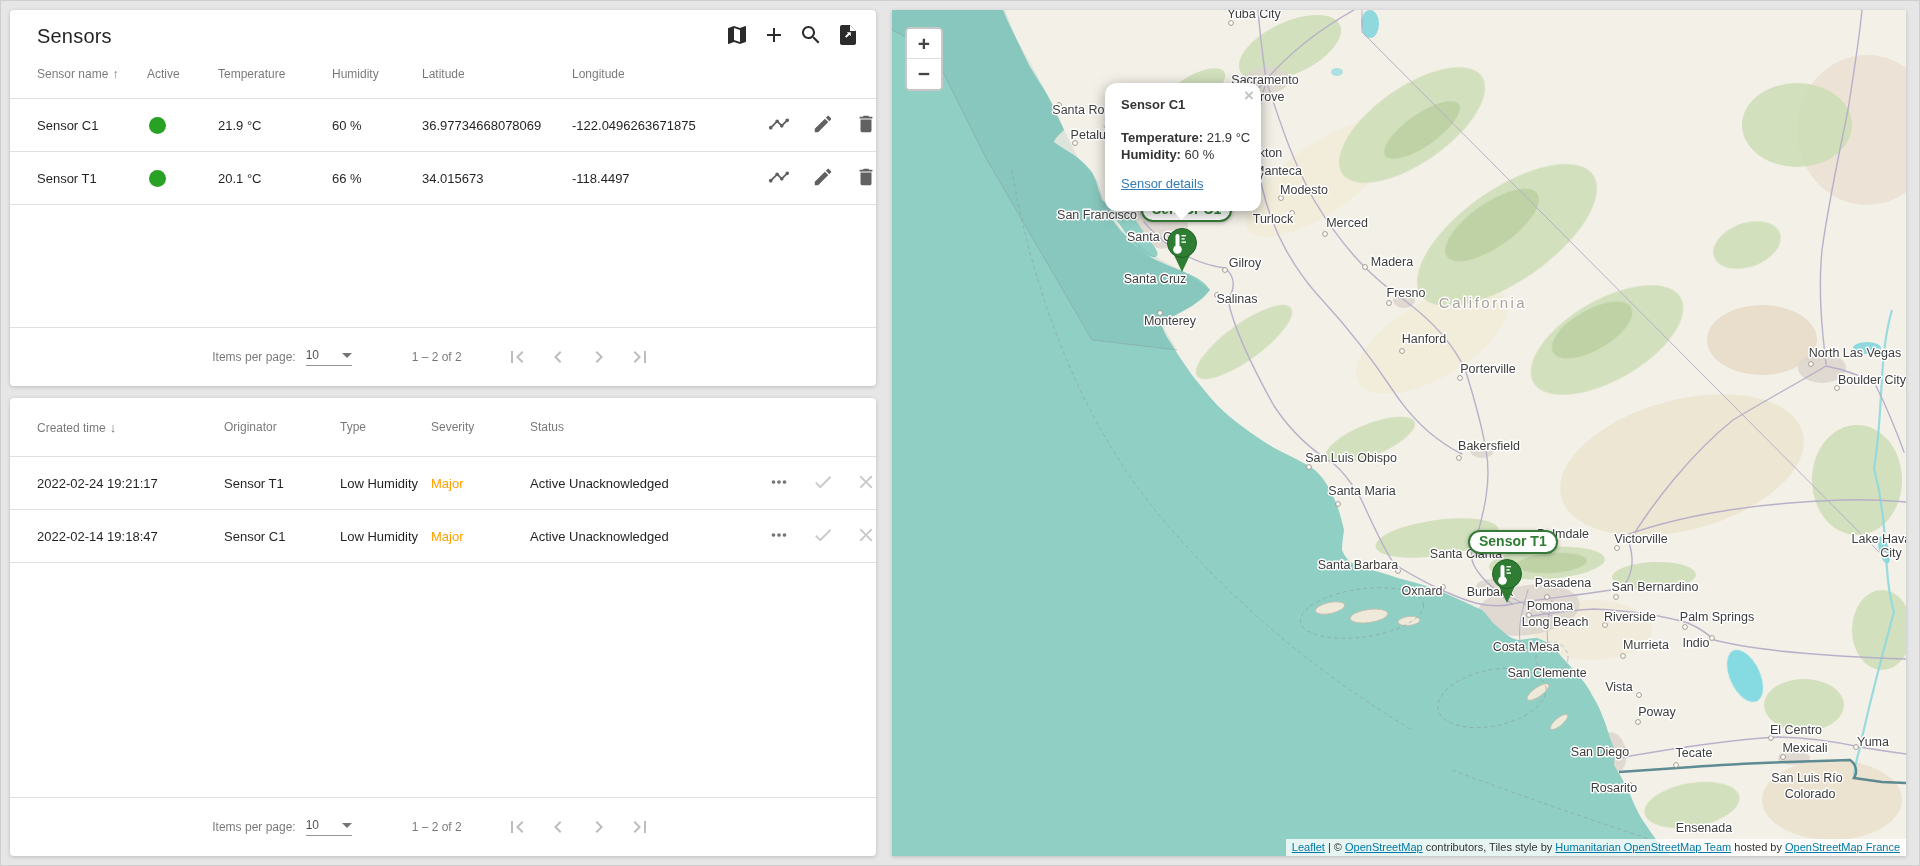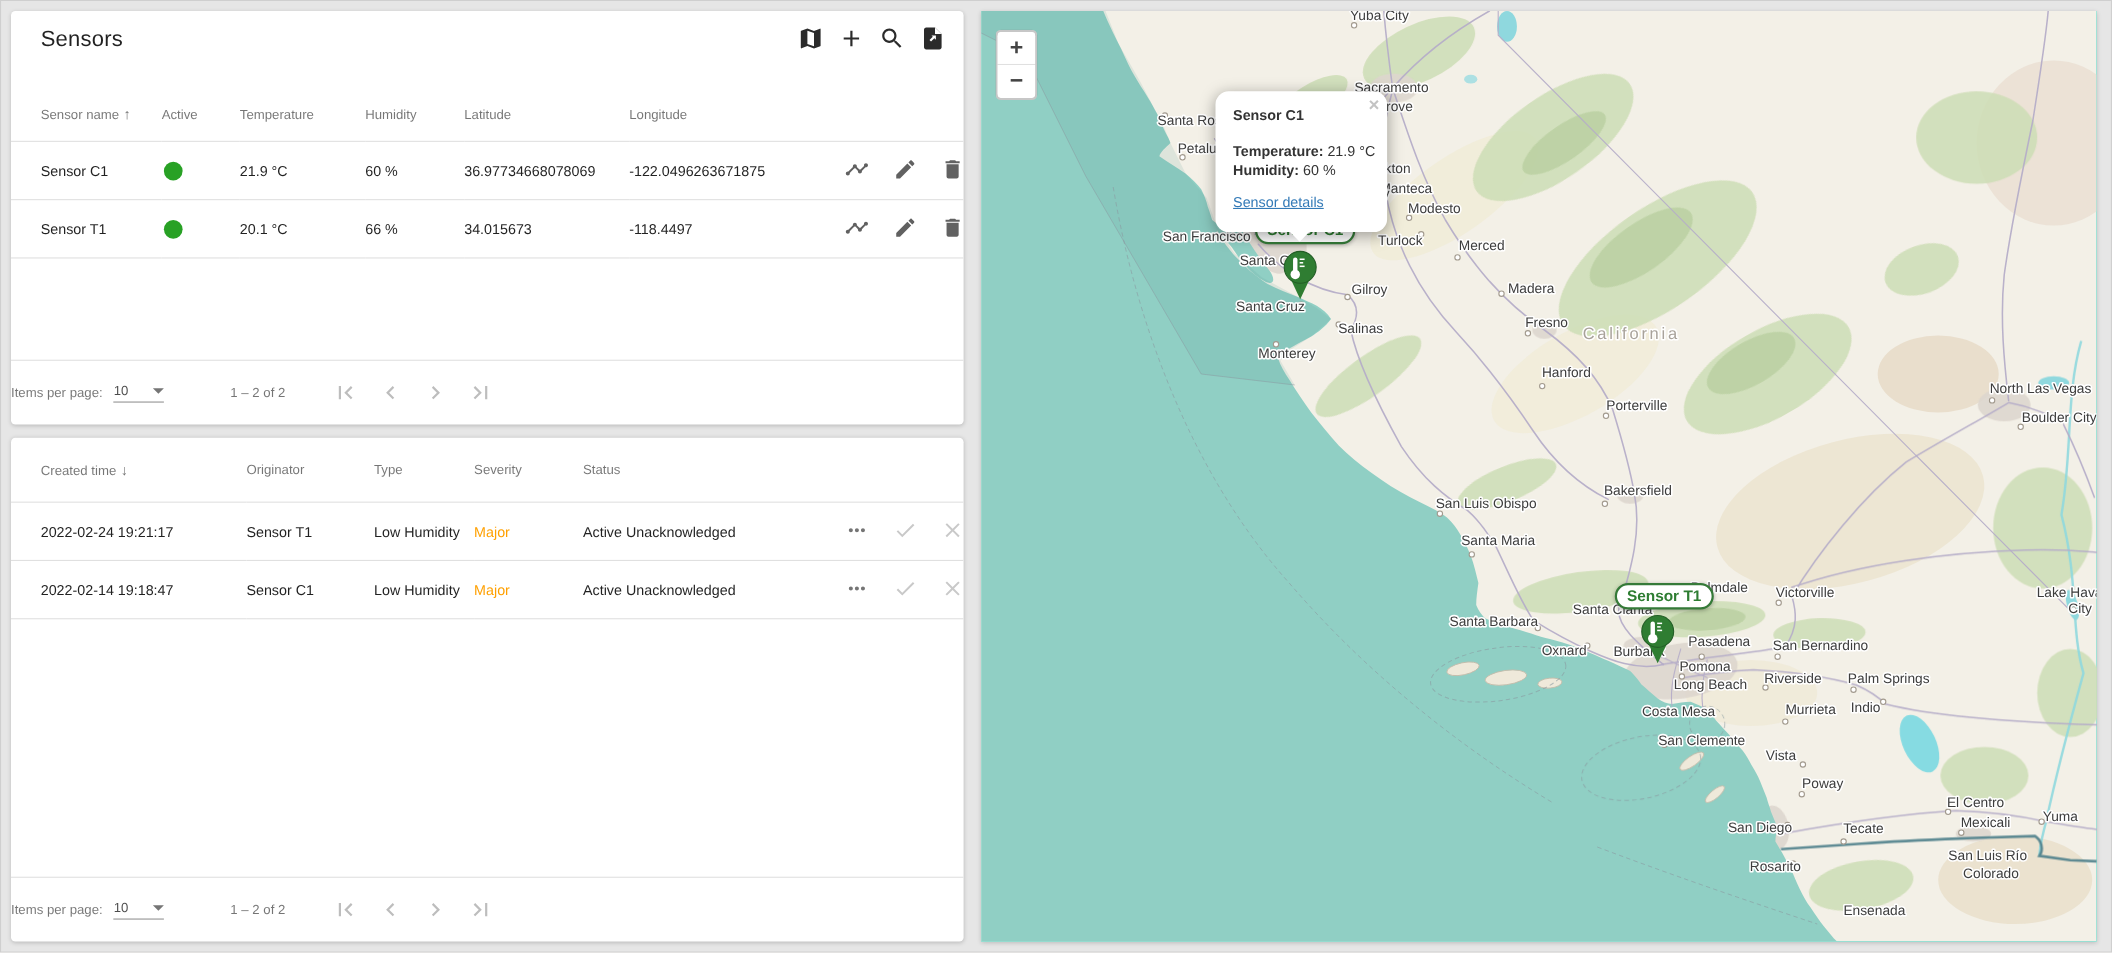--- a/index.html
+++ b/index.html
@@ -1,19 +1,19 @@
 <!DOCTYPE html>
 <html><head>
 <meta charset="utf-8">
 <style>
   html,body{margin:0;padding:0;}
   body{background:#e6e6e6;font-family:"Liberation Sans",sans-serif;-webkit-font-smoothing:antialiased;}
   .page{position:relative;width:1920px;height:866px;background:#e6e6e6;overflow:hidden;box-shadow:inset 0 0 0 1px #cfcfcf;}
   .card{position:absolute;background:#fff;border-radius:4px;box-shadow:0 1px 4px rgba(0,0,0,.18);display:flex;flex-direction:column;overflow:hidden;}
-  .sensors-card{left:10px;top:10px;width:866px;height:376px;gap:30px;}
+  .sensors-card{left:10px;top:10px;width:866px;height:376px;}
   .alarms-card{left:10px;top:398px;width:866px;height:458px;}
 
   .card-header{display:flex;align-items:flex-start;justify-content:space-between;padding:13px 16px 0 27px;}
   .card-title{font-size:20px;font-weight:500;color:rgba(0,0,0,.87);margin:0;line-height:26px;letter-spacing:.2px;}
   .toolbar{display:flex;gap:13px;align-items:center;margin-top:1px;}
   .icon-btn{background:none;border:none;padding:0;cursor:pointer;width:24px;height:24px;display:flex;align-items:center;justify-content:center;}
   .icon-btn svg{width:24px;height:24px;fill:#2b2b2b;}
   .subtitle-row{display:flex;align-items:center;gap:6px;padding:2px 16px 0 27px;color:rgba(0,0,0,.80);font-size:14px;}
   .subtitle-row svg{width:17px;height:17px;fill:rgba(0,0,0,.80);}
 
@@ -24,29 +24,29 @@
   th.first,td.first{padding-left:27px;}
   .sort-arrow{color:#757575;font-size:13px;margin-left:4px;}
   .active-dot{width:17px;height:17px;border-radius:50%;display:inline-block;margin-left:2px;vertical-align:middle;}
   .actions-cell{text-align:right;padding-right:20px;white-space:nowrap;}
   .row-action{background:none;border:none;padding:0;margin-left:18px;cursor:pointer;vertical-align:middle;}
   .row-action svg{width:22px;height:22px;fill:#616161;}
   .row-action.disabled svg{fill:#c9c9c9;}
   .row-action.more svg{fill:#757575;}
   .spacer{flex:1;}
 
-  .paginator{height:58px;border-top:1px solid #e0e0e0;display:flex;align-items:center;justify-content:flex-start;font-size:12px;color:rgba(0,0,0,.54);padding-right:22px;}
+  .paginator{height:58px;border-top:1px solid #e0e0e0;display:flex;align-items:center;justify-content:center;font-size:12px;color:rgba(0,0,0,.54);padding-right:22px;}
   .pg-select{display:inline-flex;align-items:center;justify-content:space-between;width:46px;border-bottom:1px solid #949494;margin-left:10px;padding-bottom:3px;color:rgba(0,0,0,.70);cursor:pointer;}
   .caret{width:0;height:0;border-left:5px solid transparent;border-right:5px solid transparent;border-top:5px solid #757575;}
   .pg-range{margin-left:60px;}
   .pg-nav{display:flex;margin-left:26px;}
   .pg-btn{background:none;border:none;padding:0;width:24px;height:24px;margin-left:17px;cursor:default;}
   .pg-btn svg{width:24px;height:24px;fill:#bdbdbd;}
 
-  .map{position:absolute;left:892px;top:10px;width:1014px;height:846px;background:#5eead4;overflow:hidden;box-shadow:0 1px 4px rgba(0,0,0,.18);}
+  .map{position:absolute;left:892px;top:10px;width:1014px;height:846px;background:#fde047;overflow:hidden;box-shadow:0 1px 4px rgba(0,0,0,.18);}
   .map svg.map-art{position:absolute;left:0;top:0;}
   .city-dot{fill:#ffffff;stroke:#a29a8e;stroke-width:1;}
   .city-label{text-anchor:middle;font-family:"Liberation Sans",sans-serif;font-size:12.5px;fill:#3d3d3d;stroke:#ffffff;stroke-width:2.8px;paint-order:stroke;stroke-linejoin:round;}
   .city-label.state{font-size:15px;letter-spacing:2.5px;fill:#a8a29a;}
   .dash{fill:none;stroke:#8b9aa0;stroke-width:.9;stroke-dasharray:4 3;opacity:.6;}
   .roads path{stroke:#b5adc8;stroke-width:1.4;fill:none;opacity:.95;stroke-linecap:round;}
   .roads path.thin{stroke-width:1;}
 
   .leaflet-zoom{position:absolute;left:13px;top:17px;width:34px;border:2px solid rgba(0,0,0,.22);border-radius:5px;background:#fff;box-sizing:content-box;}
   .zoom-btn{display:block;width:34px;height:30px;background:#fff;border:none;font-size:21px;font-weight:bold;color:#444;cursor:pointer;line-height:28px;padding:0;}
@@ -512,14 +512,17 @@
       <div class="popup-line"><b>Humidity:</b><span> 60 %</span></div>
       <a class="popup-link">Sensor details</a>
       <div class="popup-pointer"></div>
     </div>
 
     <div class="leaflet-zoom">
       <button class="zoom-btn in">+</button>
       <button class="zoom-btn out">−</button>
     </div>
 
+    <div class="attribution">
+      <span class="lnk">Leaflet</span><span> | © </span><span class="lnk">OpenStreetMap</span><span> contributors, Tiles style by </span><span class="lnk">Humanitarian OpenStreetMap Team</span><span> hosted by </span><span class="lnk">OpenStreetMap France</span>
+    </div>
   </div>
 </div>
 
 </body></html>

